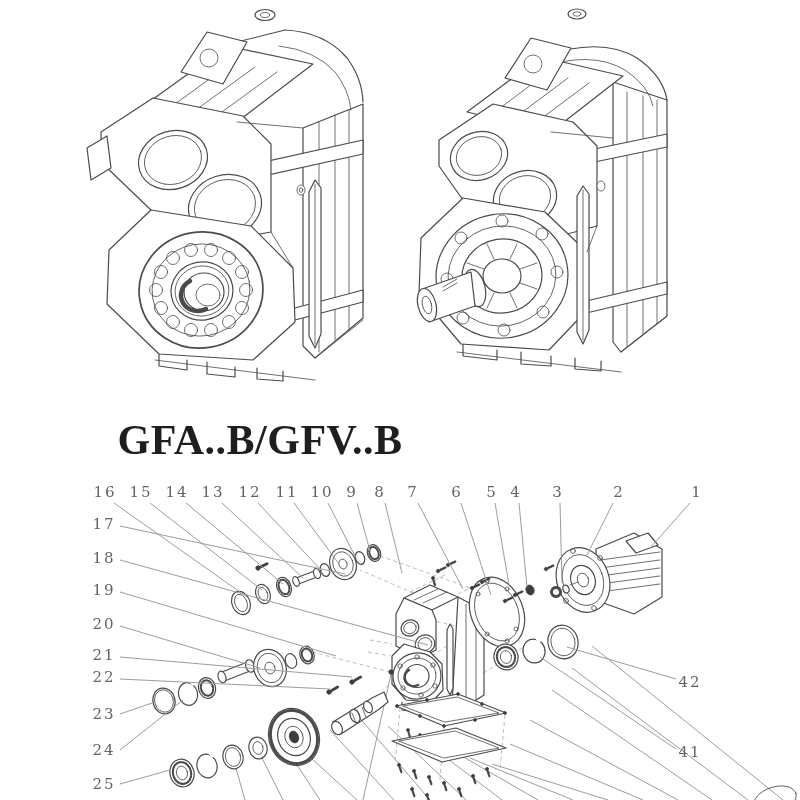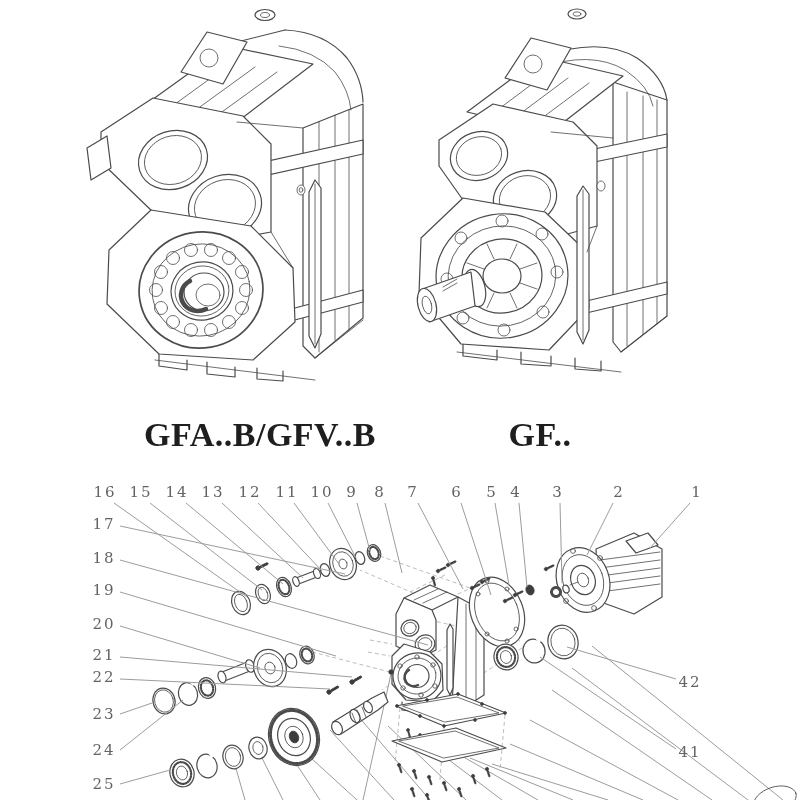--- a/index.html
+++ b/index.html
@@ -1,21 +1,21 @@
 <!DOCTYPE html>
 <html><head>
 <meta charset="utf-8">
 <style>
   html,body{margin:0;padding:0;background:#ffffff;}
   body{width:800px;height:800px;overflow:hidden;position:relative;
        font-family:"Liberation Sans",sans-serif;}
   .page{position:absolute;left:0;top:0;width:800px;height:800px;background:#ffffff;}
   svg{position:absolute;overflow:visible;}
   .model-label{position:absolute;font-family:"Liberation Serif",serif;font-weight:700;
-       font-size:34px;color:#1e1e1e;text-align:center;letter-spacing:0.5px;}
+       font-size:42px;color:#1e1e1e;text-align:center;letter-spacing:0.5px;}
   
   .ln{stroke:#4b4b4b;fill:none;stroke-width:1.2;stroke-linejoin:round;stroke-linecap:round;}
   .lnw{stroke:#4b4b4b;fill:#ffffff;stroke-width:1.2;stroke-linejoin:round;}
   .thin{stroke-width:0.8;}
   .thick{stroke-width:1.7;}
   .dark{fill:#3d3d3d;stroke:#3d3d3d;stroke-width:0.8;}
   .dash{stroke:#ababab;stroke-width:0.8;stroke-dasharray:4 3;fill:none;}
   .leader{stroke:#9c9c9c;stroke-width:1;fill:none;}
   .dots{stroke-dasharray:1.2 1.6;stroke-width:2.2;}
   .teeth{stroke-dasharray:1.8 1.4;stroke-width:3;}
@@ -168,21 +168,20 @@
       <path class="lnw" d="M172,196 L178,186 L184,194 L184,330 L178,344 L172,332 Z"></path>
       <line class="ln thin" x1="178" y1="190" x2="178" y2="340"></line>
 
       <path class="ln" d="M58,344 L58,356 L92,360 L92,350 M116,352 L116,364 L146,366 L146,356 M170,358 L170,369 L196,371 L196,361"></path>
       <path class="ln thin" d="M52,352 L216,372 M216,352 L262,316"></path>
       <path class="ln thin" d="M146,132 L208,138 M192,226 L182,252"></path>
     </g>
   </svg>
 
   <div class="model-label" style="left:100px;top:416px;width:320px">GFA..B/GFV..B</div>
-  <div class="model-label" style="left:440px;top:416px;width:200px">GF..</div>
 
   <svg id="exploded" style="left:0;top:470px;width:800px;height:330px" viewBox="0 470 800 330">
     <defs>
       <g id="bolt">
         <circle class="dark" cx="0" cy="0" r="2.2"></circle>
         <rect class="dark" x="2" y="-1" width="9" height="2" rx="0.8"></rect>
       </g>
     </defs>
 
     <g>

